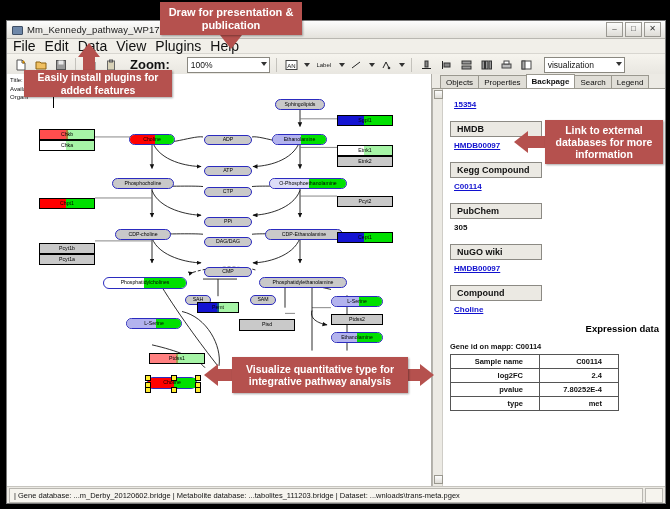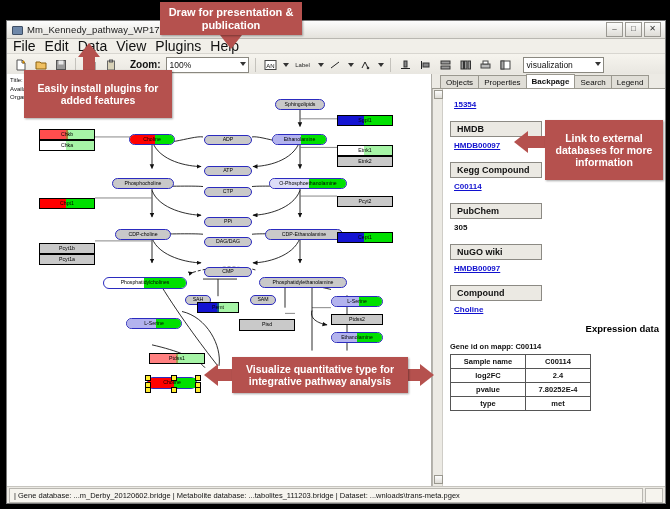--- a/index.html
+++ b/index.html
@@ -20,21 +20,21 @@
         font-size:8px;line-height:12px;text-align:center;color:#333;}
 
   .menubar{height:14px;background:#f1efe9;border-bottom:1px solid #d8d6d0;display:flex;align-items:center;padding-left:6px;}
   .menubar span{font-size:14px;color:#111;margin-right:9px;}
 
   .toolbar{height:21px;background:linear-gradient(#f6f4ee,#e8e6e0);border-bottom:1px solid #c9c7c1;
            display:flex;align-items:center;padding-left:5px;gap:3px;position:relative;}
   .tbtn{width:15px;height:15px;border:1px solid transparent;display:flex;align-items:center;justify-content:center;}
   .tbtn svg{display:block;}
   .tsep{width:1px;height:14px;background:#c4c2bc;margin:0 3px;}
-  .zoomlab{font-size:10px;color:#111;margin:0 2px 0 8px;font-weight:bold;}
+  .zoomlab{font-size:13px;color:#111;margin:0 14px 0 8px;font-weight:bold;}
   .zoombox{width:78px;height:14px;border:1px solid #8a8880;background:#fff;font-size:8.5px;
            display:flex;align-items:center;padding-left:3px;color:#111;position:relative;}
   .zoombox .arr{position:absolute;right:2px;top:4px;width:0;height:0;border-left:3px solid transparent;
            border-right:3px solid transparent;border-top:4px solid #333;}
   .cmb-arr{width:0;height:0;border-left:3px solid transparent;border-right:3px solid transparent;
            border-top:4px solid #333;margin-left:1px;}
 
   
   .body{position:absolute;left:0;top:53px;right:0;bottom:17px;display:flex;}
   .canvaswrap{position:relative;width:424px;background:#fff;border-right:1px solid #b0aea8;overflow:hidden;}
@@ -52,21 +52,21 @@
   .scrollcol{position:absolute;left:0;top:0;width:9px;bottom:0;background:#eceae4;border-right:1px solid #cfcdc7;}
   .scrollcol .sbtn{width:7px;height:7px;border:1px solid #9a988f;background:linear-gradient(#fdfdfd,#dedcd6);margin:1px;}
   .rinner{margin-left:11px;padding:7px 6px 0 6px;}
   .dbhead{display:inline-block;min-width:78px;border:1px solid #8c8a84;background:#ebe9e3;
           font-size:9px;font-weight:bold;padding:2px 6px;color:#111;}
   .dblink{font-size:8px;color:#1010cf;text-decoration:underline;margin:4px 0 9px 4px;display:block;font-weight:bold;}
   .dbplain{font-size:8px;color:#111;margin:4px 0 9px 4px;display:block;font-weight:bold;}
   .exph{font-size:9.5px;font-weight:bold;color:#000;margin:2px 0 8px 0;text-align:right;}
   .geneid{font-size:7.5px;color:#111;margin-bottom:3px;font-weight:bold;}
   table.exp{border-collapse:collapse;border:1px solid #555;}
-  table.exp td{border:1px solid #555;font-size:7.5px;padding:2px 9px;text-align:center;color:#111;font-weight:bold;}
+  table.exp td{border:1px solid #555;font-size:7.5px;padding:2px 16px;text-align:right;color:#111;font-weight:bold;}
   table.exp td.k{min-width:56px;}
   table.exp td.v{min-width:46px;}
 
   
   .statusbar{position:absolute;left:0;right:0;bottom:0;height:16px;background:#eceae4;border-top:1px solid #c7c5bf;
              display:flex;align-items:center;}
   .status-in{flex:1;height:13px;margin:1px 2px;border:1px solid #b9b7b1;background:#f6f4ee;
              font-size:7.5px;color:#111;display:flex;align-items:center;padding-left:4px;white-space:nowrap;}
   .status-r{width:16px;height:13px;margin:1px 2px 1px 0;border:1px solid #b9b7b1;background:#f6f4ee;}
 
@@ -511,25 +511,25 @@
 
     <div class="statusbar">
       <div class="status-in">| Gene database: ...m_Derby_20120602.bridge | Metabolite database: ...tabolites_111203.bridge | Dataset: ...wnloads\trans-meta.pgex</div>
       <div class="status-r"></div>
     </div>
   </div>
 
   <div class="callout" style="left:160px;top:2px;width:142px;height:33px;font-size:11px;">Draw for presentation &amp; publication</div>
   <div class="arrow down" style="left:220px;top:35px;"></div>
 
-  <div class="callout" style="left:24px;top:70px;width:148px;height:48px;font-size:10.5px;">Easily install plugins for added features</div>
+  <div class="callout" style="left:24px;top:70px;width:148px;height:27px;font-size:10.5px;">Easily install plugins for added features</div>
   <div class="shaft" style="left:83px;top:55px;width:12px;height:18px;"></div>
   <div class="arrow up" style="left:78px;top:43px;"></div>
 
-  <div class="callout" style="left:545px;top:120px;width:118px;height:60px;font-size:10.5px;">Link  to external databases  for more information</div>
+  <div class="callout" style="left:545px;top:120px;width:118px;height:44px;font-size:10.5px;">Link  to external databases  for more information</div>
   <div class="shaft" style="left:528px;top:136px;width:20px;height:12px;"></div>
   <div class="arrow left" style="left:514px;top:131px;"></div>
 
   <div class="callout" style="left:232px;top:357px;width:176px;height:36px;font-size:10.5px;">Visualize quantitative type  for integrative pathway analysis</div>
   <div class="shaft" style="left:218px;top:369px;width:16px;height:12px;"></div>
   <div class="arrow left" style="left:204px;top:364px;"></div>
   <div class="shaft" style="left:406px;top:369px;width:16px;height:12px;"></div>
   <div class="arrow right" style="left:420px;top:364px;"></div>
 
 </div>

